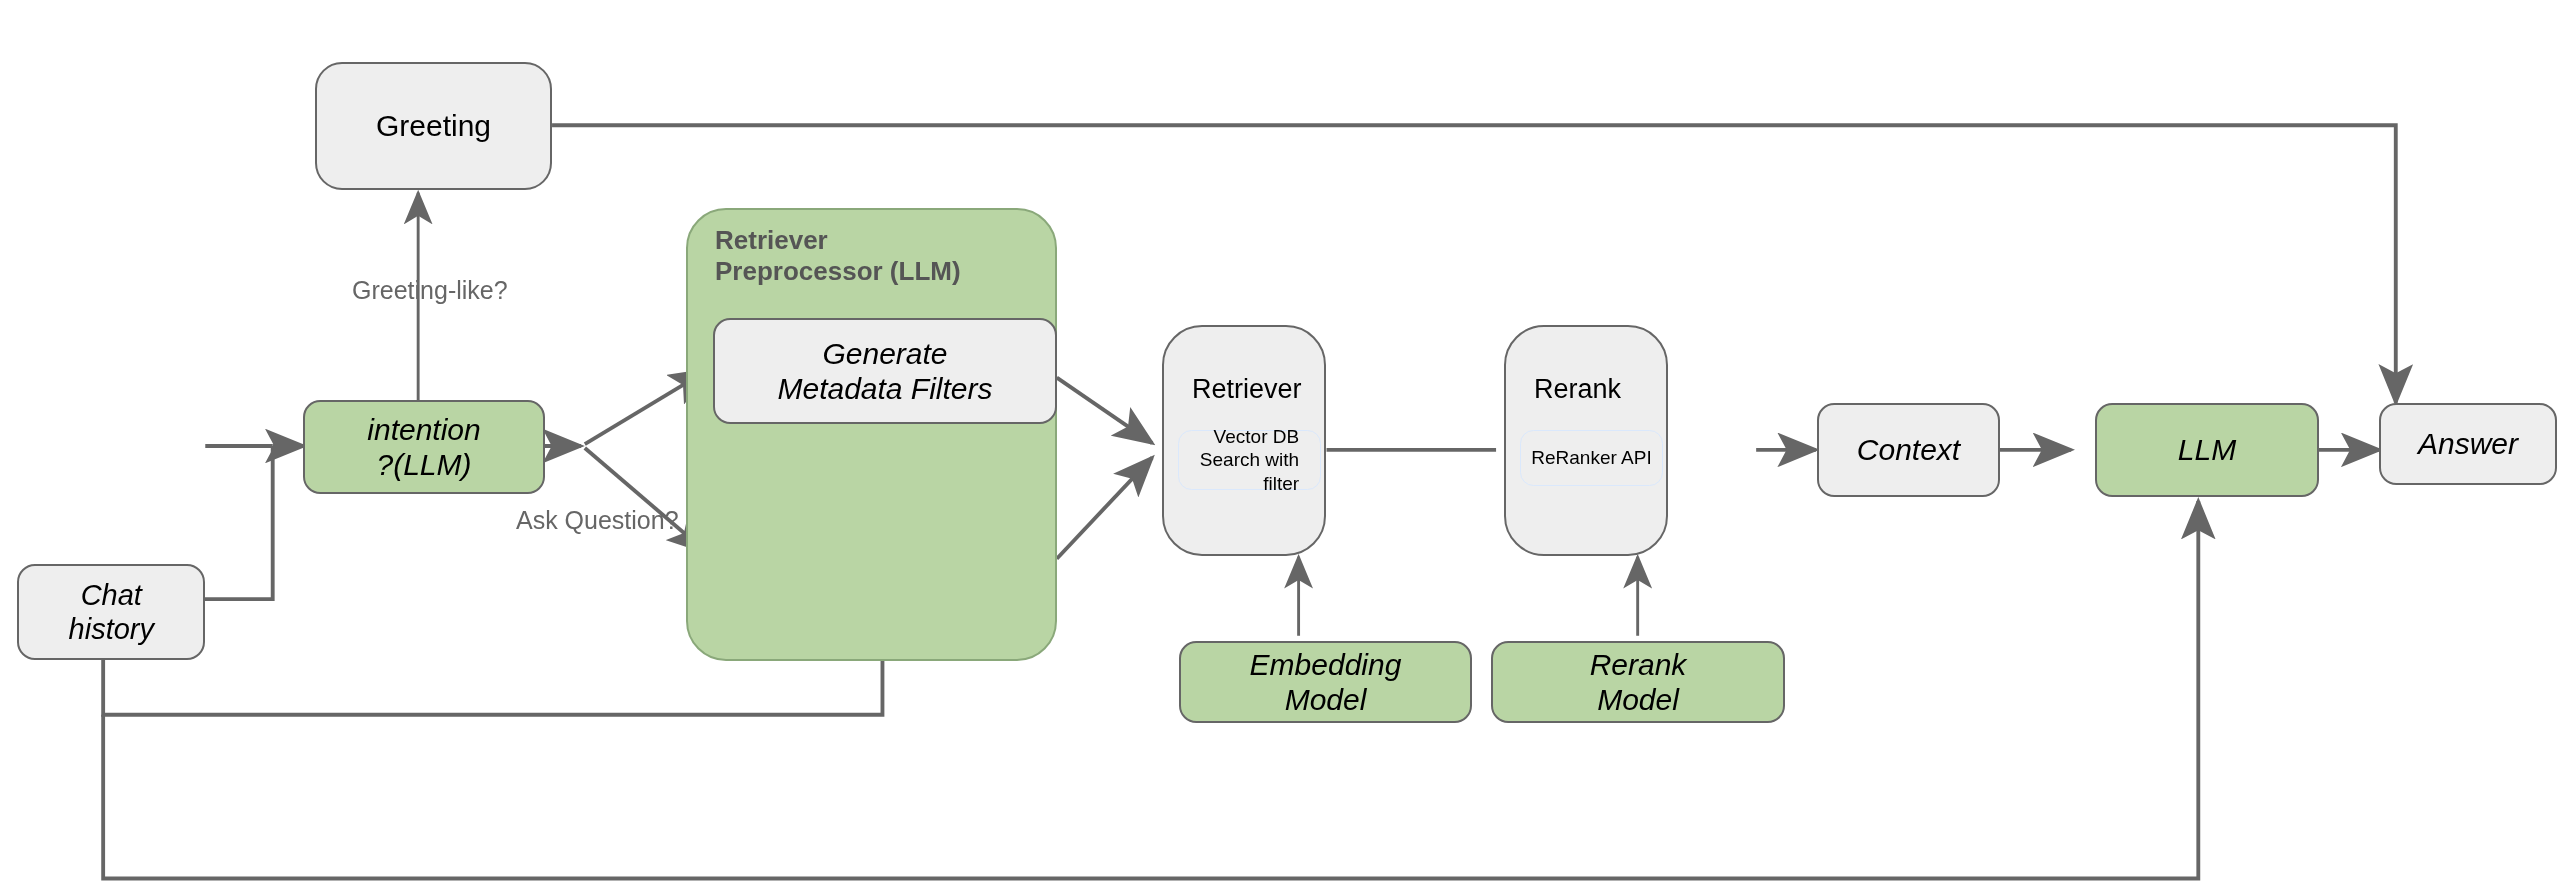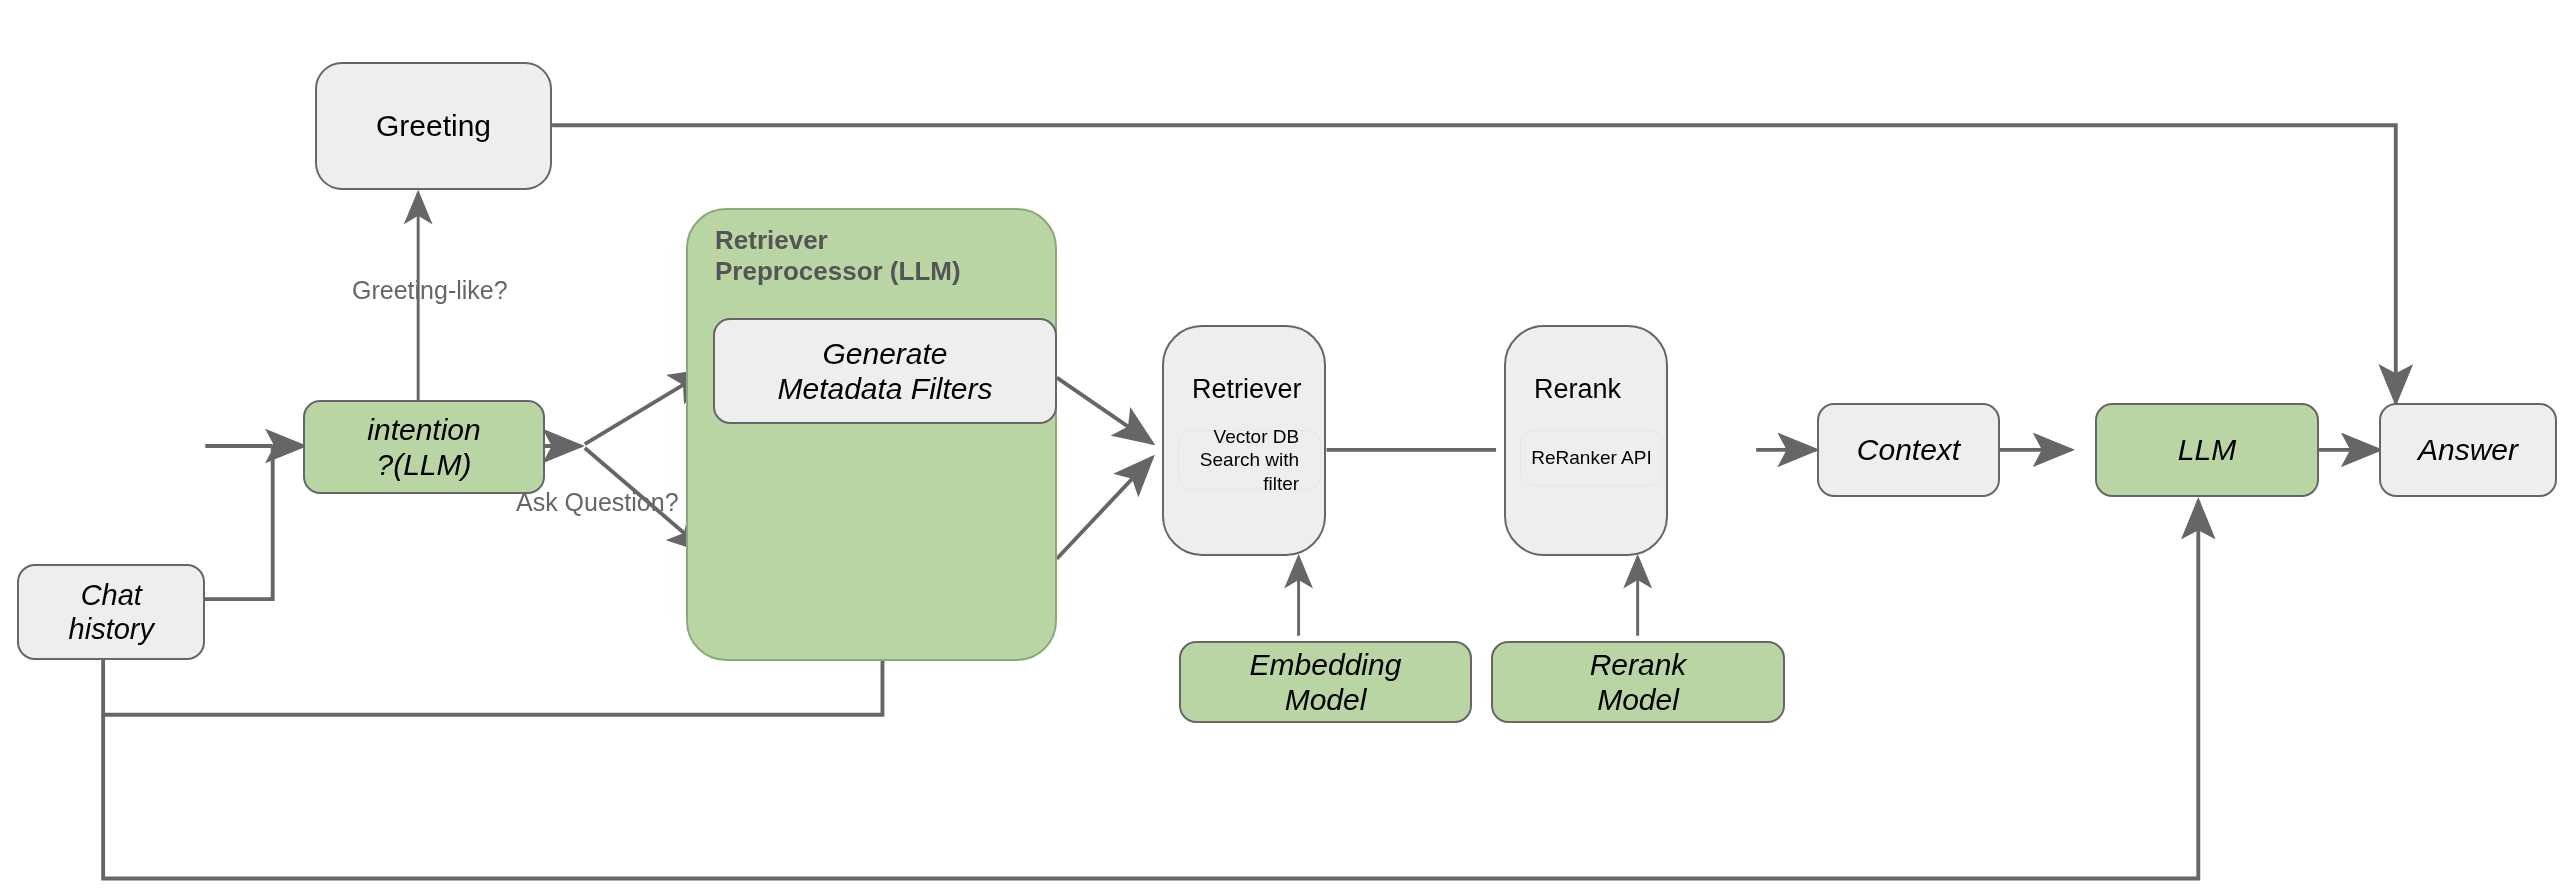--- a/index.html
+++ b/index.html
@@ -168,20 +168,20 @@
   <div class="node green r12" style="left:1179px; top:641px; width:293px; height:82px; font-size:30px;">Embedding
 Model</div>
 
   <div class="node green r12" style="left:1491px; top:641px; width:294px; height:82px; font-size:30px;">Rerank
 Model</div>
 
   <div class="node r12" style="left:1817px; top:403px; width:183px; height:94px; font-size:30px;">Context</div>
 
   <div class="node green r12" style="left:2095px; top:403px; width:224px; height:94px; font-size:30px;">LLM</div>
 
-  <div class="node r12" style="left:2379px; top:403px; width:178px; height:94px; font-size:30px;">Answer</div>
+  <div class="node r12" style="left:2379px; top:403px; width:178px; height:82px; font-size:30px;">Answer</div>
 
   <div class="edge-label" style="left:352px; top:276px; font-size:25px;">Greeting-like?</div>
 
-  <div class="edge-label" style="left:516px; top:488px; font-size:25px;">Ask Question?</div>
+  <div class="edge-label" style="left:516px; top:506px; font-size:25px;">Ask Question?</div>
 
 </div>
 
 
 </body></html>

